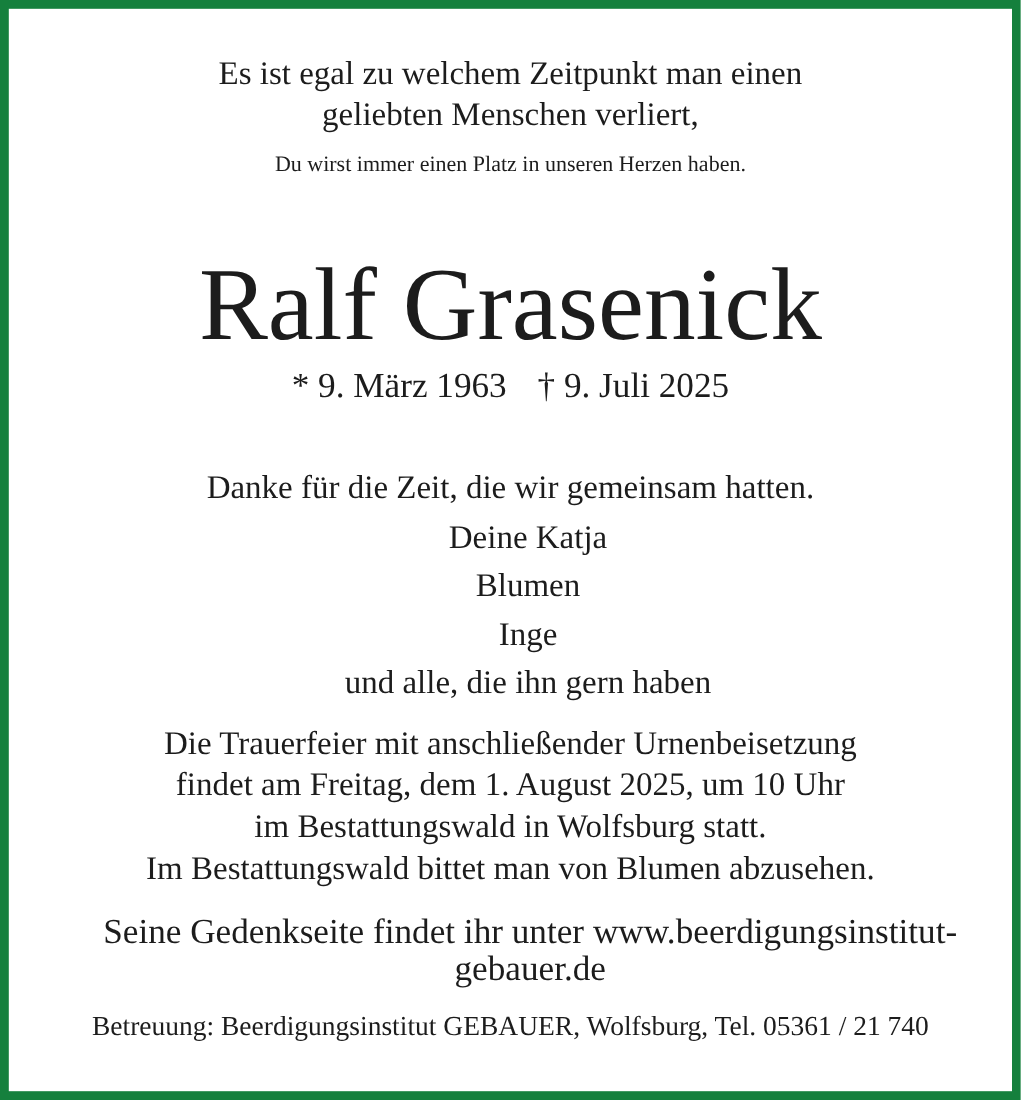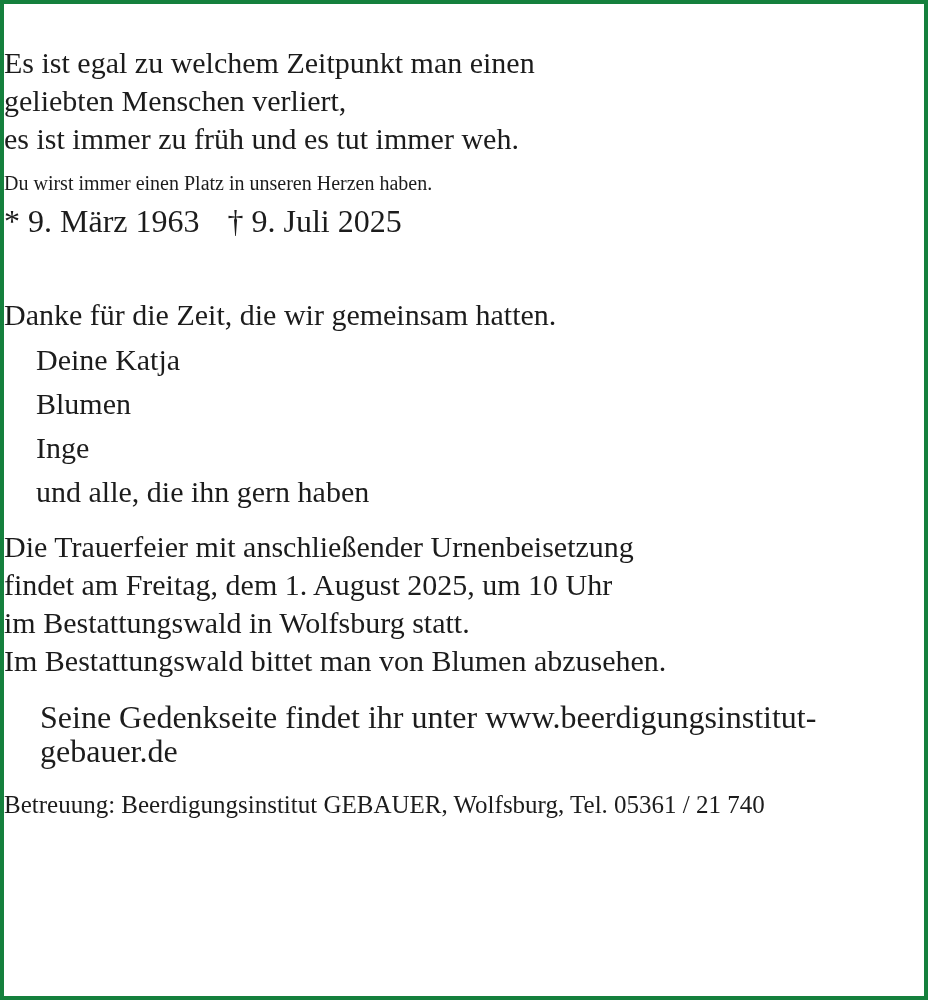--- a/index.html
+++ b/index.html
@@ -7,24 +7,24 @@
     margin: 0;
     padding: 0;
     background: #ffffff;
   }
   .page {
     position: relative;
     width: 928px;
     height: 1000px;
     box-sizing: border-box;
     background: #ffffff;
-    border: 4px solid #15803d;
+    border: 8px solid #15803d;
     font-family: "Liberation Serif", "DejaVu Serif", serif;
     color: #1c1c1c;
-    text-align: left;
+    text-align: center;
     overflow: hidden;
   }
   .inner {
     padding-top: 40px;
   }
   .intro-verse .line {
     font-size: 30px;
     line-height: 38px;
   }
   .intro-line2 {
@@ -80,25 +80,25 @@
 </style>
 </head>
 <body>
 
 <div class="page">
   <div class="inner">
 
     <div class="intro-verse">
       <div class="line">Es ist egal zu welchem Zeitpunkt man einen</div>
       <div class="line">geliebten Menschen verliert,</div>
-      <div class="line">es ist immer zu früh und es tut immer weh.</div>
     </div>
 
     <div class="intro-line2">Du wirst immer einen Platz in unseren Herzen haben.</div>
 
+    <h1 class="deceased-name">Ralf Grasenick</h1>
 
     <div class="dates">
       <span class="birth-date">* 9. März 1963</span><span class="death-date">† 9. Juli 2025</span>
     </div>
 
     <div class="thanks">Danke für die Zeit, die wir gemeinsam hatten.</div>
 
     <div class="mourners">
       <div class="line">Deine Katja</div>
       <div class="line">Blumen</div>

